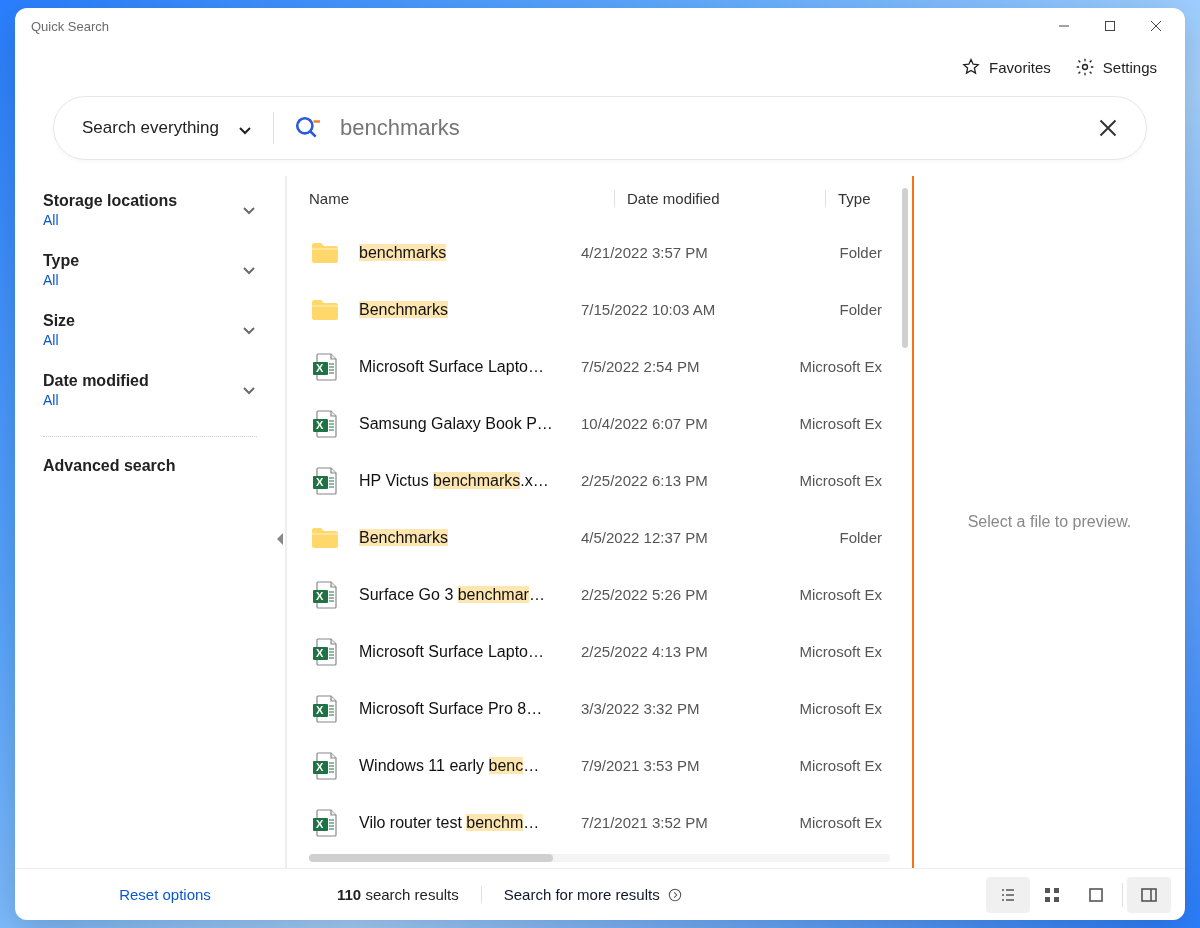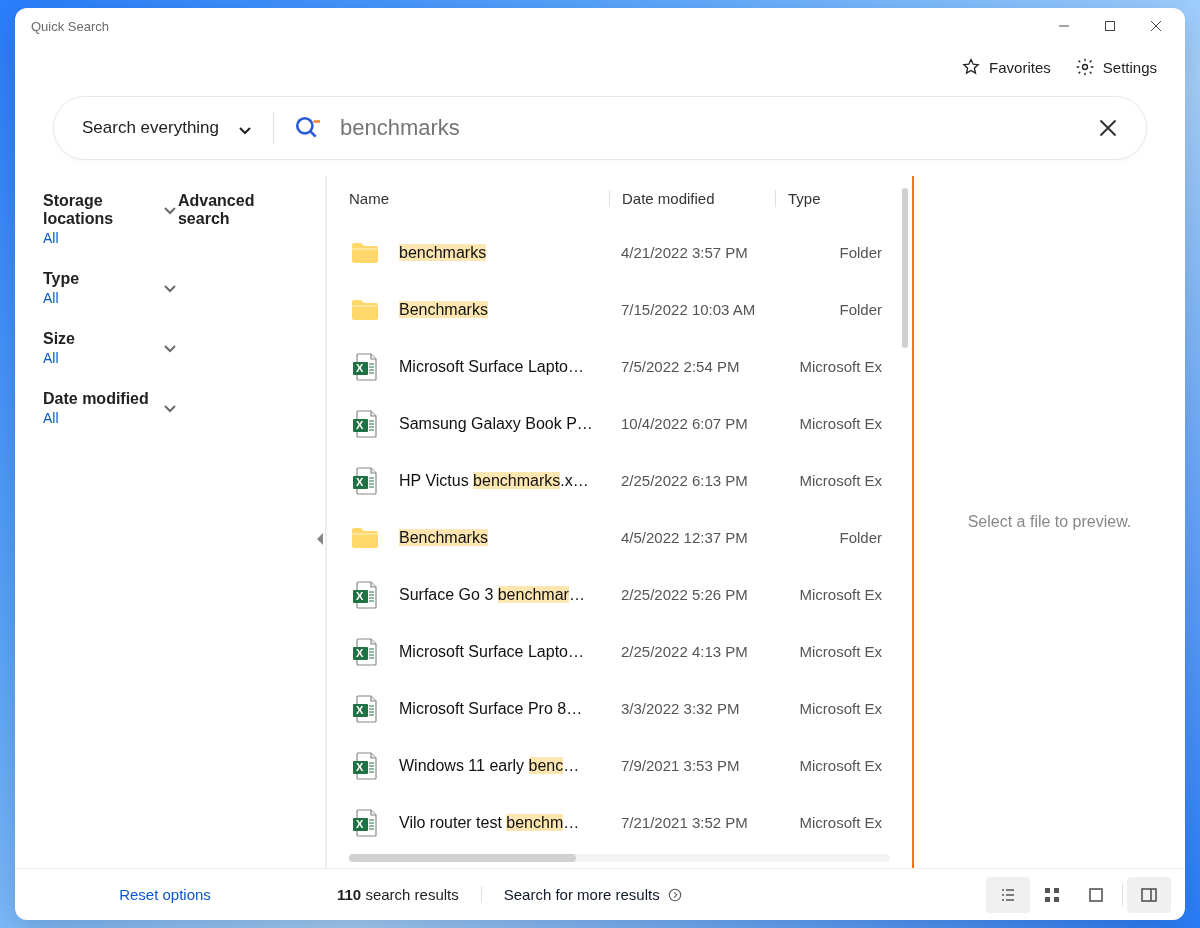--- a/index.html
+++ b/index.html
@@ -29,33 +29,33 @@
   display: flex; align-items: center; padding: 0 28px; gap: 20px;
 }
 .scope { display: flex; align-items: flex-end; gap: 18px; font-size: 17px; color: #222; }
 .scope svg { width: 16px; height: 16px; }
 .sb-divider { width: 1px; height: 32px; background: #e0e0e0; }
 .sb-icon { width: 26px; height: 26px; color: #2a5bd7; }
 .sb-input { flex: 1; border: none; outline: none; font-size: 22px; color: #bdbdbd; background: transparent; }
 .sb-clear { width: 20px; height: 20px; color: #333; }
 .content { flex: 1; display: flex; min-height: 0; }
 .sidebar {
-  width: 312px; padding: 16px 28px; border-right: 2px solid #eee;
-  display: flex; flex-direction: row;
+  width: 272px; padding: 16px 28px; border-right: 2px solid #eee;
+  display: flex; flex-direction: column;
 }
 .filter { margin-bottom: 24px; display: flex; align-items: flex-start; }
 .filter-labels { flex: 1; }
 .filter-title { font-size: 16px; font-weight: 600; color: #222; }
 .filter-value { font-size: 14px; color: #0b57d0; margin-top: 2px; }
 .chev { width: 16px; height: 16px; color: #6b6b6b; margin-top: 10px; }
 .dotted { border-top: 1px dotted #ccc; margin: 4px 0 20px; }
 .adv { font-size: 16px; font-weight: 600; color: #222; }
 .results { flex: 1; display: flex; flex-direction: column; min-width: 0; position: relative; }
 .side-collapse { position: absolute; left: -12px; top: 355px; width: 10px; height: 16px; color: #888; }
-.cols { display: flex; padding: 14px 22px 12px; font-size: 15px; color: #333; border-bottom: 1px solid transparent; }
+.cols { display: flex; padding: 14px 22px 12px; font-size: 15px; color: #333; border-bottom: 1px solid transparent; gap: 45px; }
 .col-name { width: 260px; }
 .col-date { width: 166px; border-left: 1px solid #e0e0e0; padding-left: 12px; }
 .col-type { flex: 1; border-left: 1px solid #e0e0e0; padding-left: 12px; }
 .list { flex: 1; overflow-y: auto; padding: 4px 8px 0 0; }
 .row { display: flex; align-items: center; height: 57px; padding: 0 22px; }
 .row-icon { width: 32px; height: 32px; margin-right: 18px; flex-shrink: 0; }
 .row-name { width: 210px; font-size: 16px; color: #111; white-space: nowrap; overflow: hidden; text-overflow: ellipsis; }
 .row-name .hl { background: #fde6b0; }
 .row-date { width: 166px; font-size: 15px; color: #555; padding-left: 12px; }
 .row-type { flex: 1; font-size: 15px; color: #555; padding-left: 12px; white-space: nowrap; overflow: hidden; text-overflow: ellipsis; text-align: right; }

